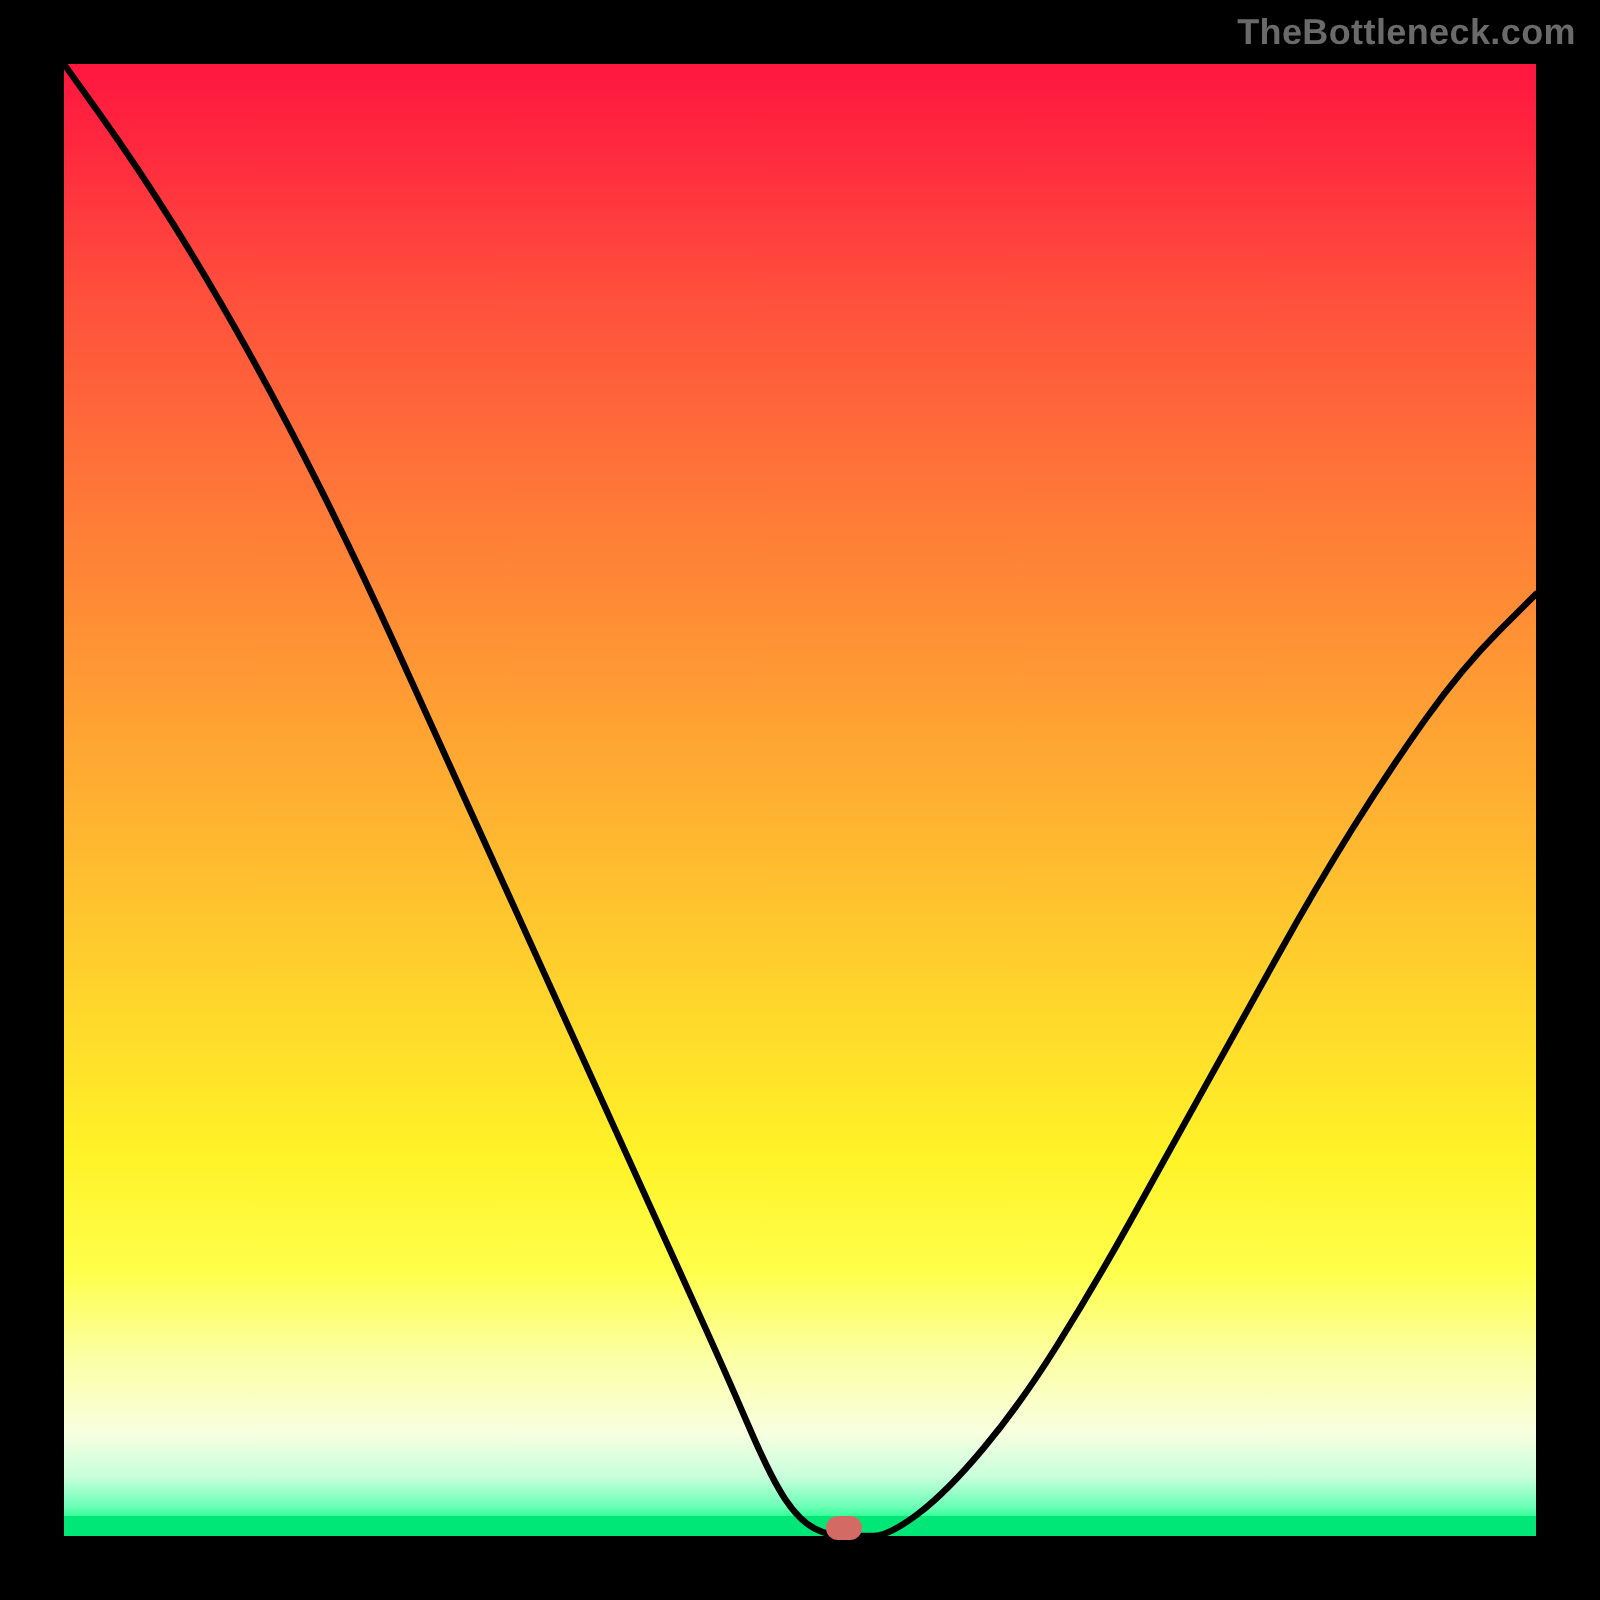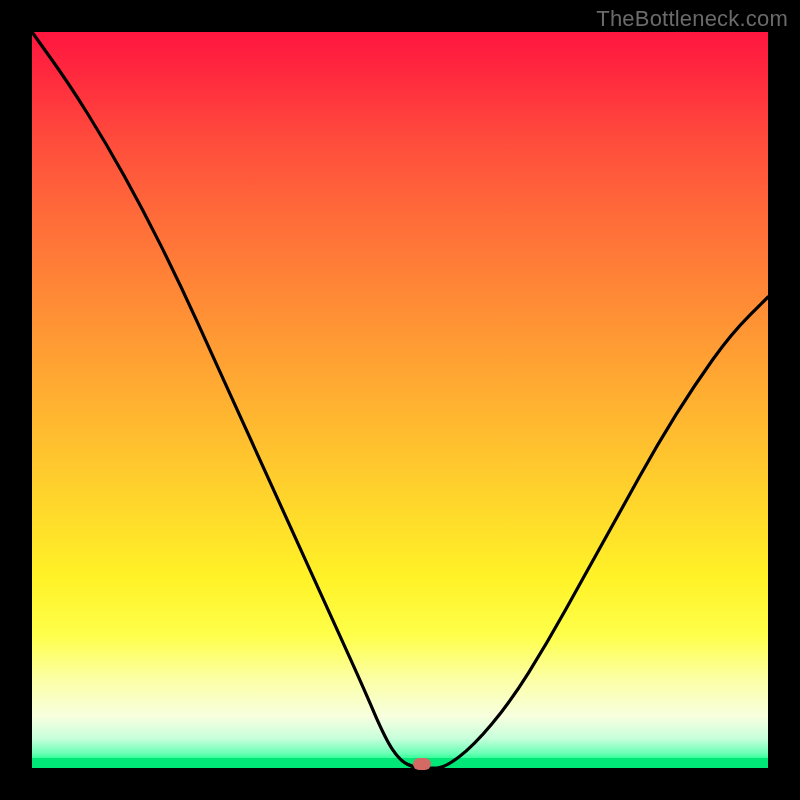--- a/index.html
+++ b/index.html
@@ -52,23 +52,23 @@
     bottom: 32px;
     width: 736px;
     height: 10px;
     background: #00e777;
   }
   .watermark {
     position: absolute;
     top: 6px;
     right: 12px;
     color: #6a6a6a;
-    font-size: 22px;
+    font-size: 18px;
     letter-spacing: 0.2px;
-    font-weight: 400;
+    font-weight: 700;
   }
   svg.curve {
     position: absolute;
     left: 32px;
     top: 32px;
     width: 736px;
     height: 736px;
     overflow: visible;
   }
   .marker {

